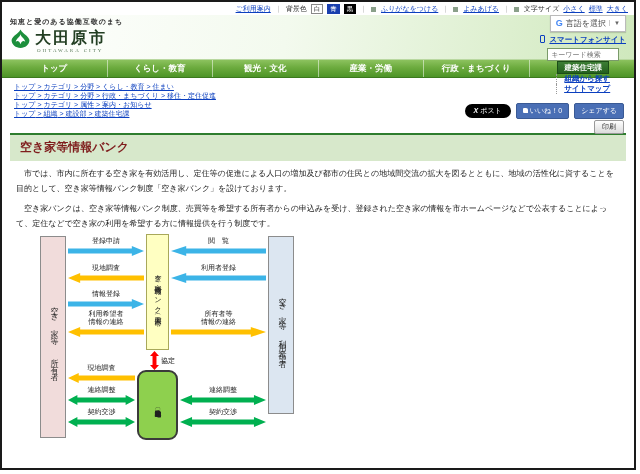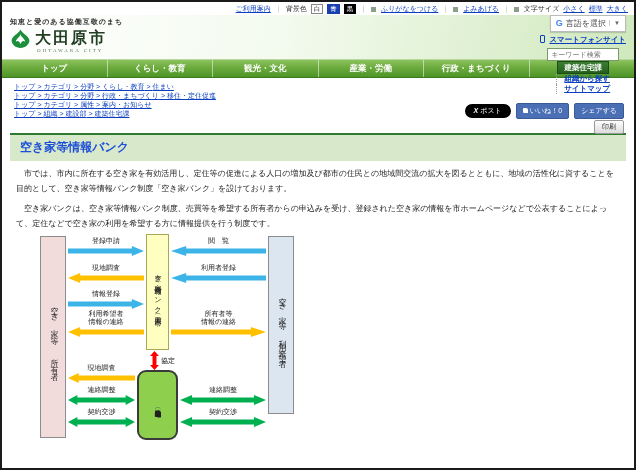--- a/index.html
+++ b/index.html
@@ -49,21 +49,21 @@
 
   
   .social { position:absolute; right:10px; top:101px; display:flex; gap:5px; align-items:center; }
   .x-pill { background:#000; color:#fff; border-radius:9px; font-size:7px; padding:2px 9px; cursor:pointer; }
   .x-glyph { font-weight:bold; font-style:italic; margin-right:2px; }
   .fb-btn { background:#4a6fb5; color:#fff; border-radius:2px; font-size:7px; padding:2px 6px; cursor:pointer; border:1px solid #3a5a95; }
   .thumb-icon { display:inline-block; width:5px; height:5px; background:#fff; border-radius:1px 2px 0 1px; margin-right:2px; }
   .print-btn { position:absolute; right:10px; top:118px; border:1px solid #999; background:linear-gradient(#fefefe,#dcdcdc); font-size:7px; padding:1px 7px; border-radius:2px; color:#333; cursor:pointer; }
 
   
-  .title-bar { margin:15px 8px 0; background:#d7e8cb; border-top:2px solid #2e7d2e; padding:4px 0 5px 10px; font-size:12px; font-weight:bold; color:#1d4ed8; }
+  .title-bar { margin:15px 8px 0; background:#d7e8cb; border-top:2px solid #2e7d2e; padding:4px 0 5px 10px; font-size:12px; font-weight:bold; color:#7f1d1d; }
   .para { margin:5px 14px 0; font-size:8px; line-height:15px; color:#222; }
   .section-h { margin:9px 8px 0; border-left:4px solid #2f9e2f; border-bottom:1px solid #bbb; padding:2px 0 3px 6px; font-size:10.5px; font-weight:bold; color:#111; }
   .caption { margin:7px 0 0 14px; font-size:8px; color:#222; }
 
   
   .diagram { position:relative; margin:3px 0 0 38px; width:254px; height:206px; font-size:7px; }
   .vbox { position:absolute; display:flex; align-items:center; justify-content:center; writing-mode:vertical-rl; text-orientation:mixed; color:#222; }
   .owner-box { left:0; top:2px; width:26px; height:202px; background:#f1dcdb; border:1px solid #8c8c8c; font-size:8px; letter-spacing:7px; }
   .user-box  { left:228px; top:2px; width:26px; height:178px; background:#dce6f1; border:1px solid #8c8c8c; font-size:8px; letter-spacing:5px; }
   .bank-box  { left:106px; top:0; width:23px; height:116px; background:#ffffc2; border:1px solid #a8a85a; font-size:7px; letter-spacing:1px; }

